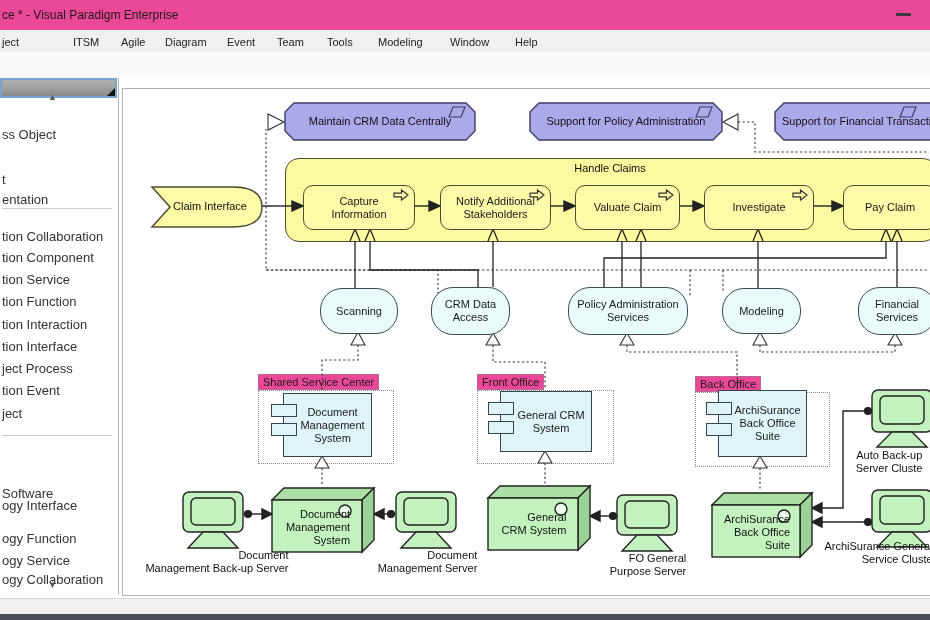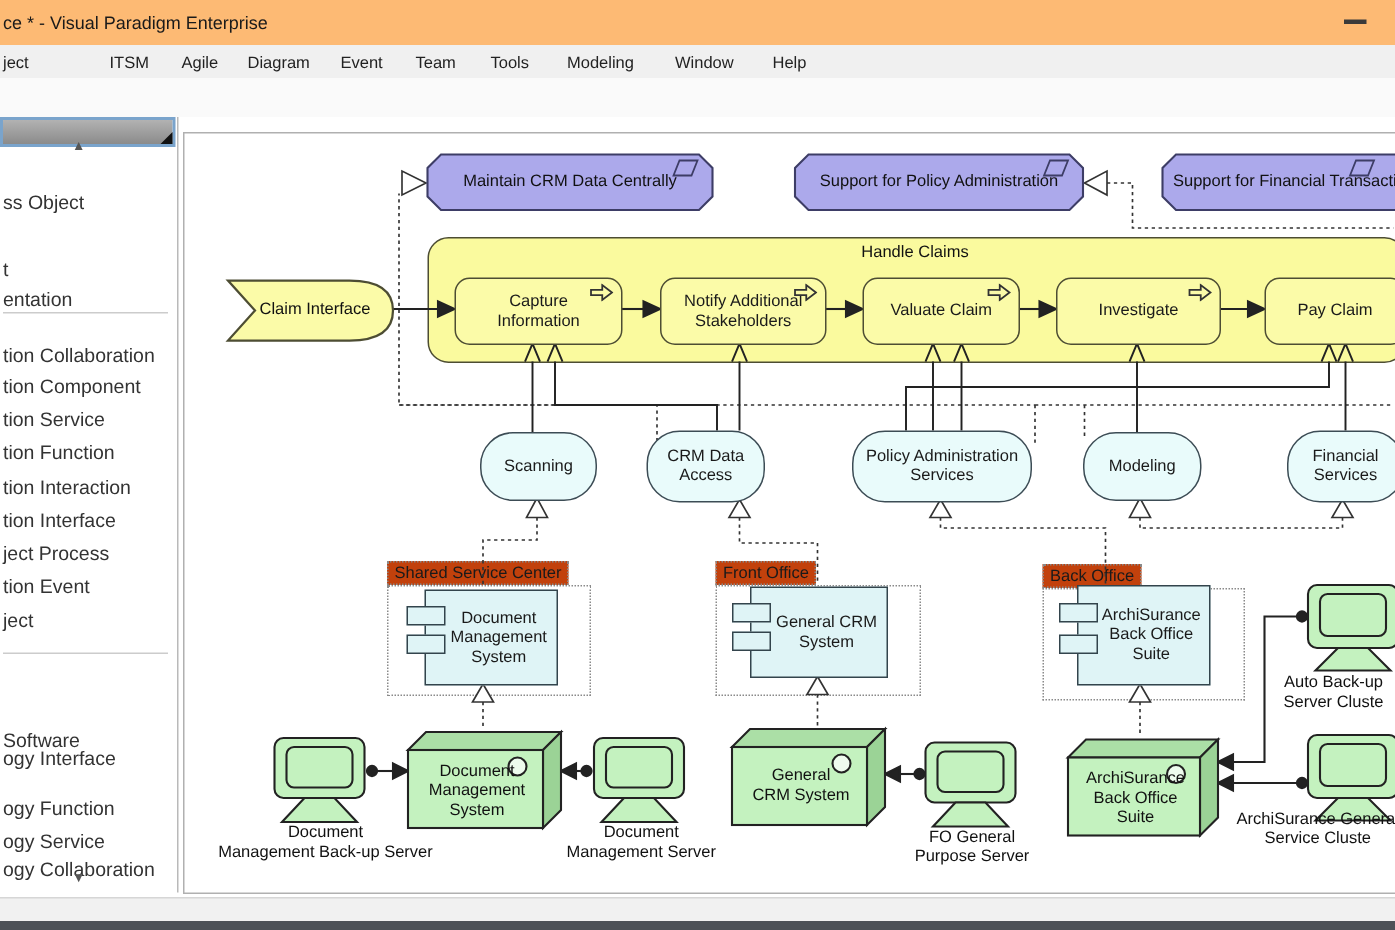--- a/index.html
+++ b/index.html
@@ -1,20 +1,20 @@
 <!DOCTYPE html>
 <html><head>
 <meta charset="utf-8">
 <style>
   html,body{margin:0;padding:0;}
   body{width:930px;height:620px;position:relative;overflow:hidden;background:#fff;
        font-family:"Liberation Sans","DejaVu Sans",sans-serif;font-size:11px;color:#1a1a1a;}
   .abs{position:absolute;}
   
-  .titlebar{left:0;top:0;width:930px;height:30px;background:#fdba74;border-bottom:1px solid #e4e4e4;}
+  .titlebar{left:0;top:0;width:930px;height:30px;background:#ec4899;border-bottom:1px solid #e4e4e4;}
   .title-text{left:2px;top:8px;font-size:12px;color:#1a1a1a;white-space:pre;}
   .min-btn{left:896px;top:13px;width:15px;height:3px;background:#3a3a3a;}
   .menubar{left:0;top:30px;width:930px;height:22px;background:#f0f0f0;border-bottom:1px solid #e0e0e0;}
   .menu-item{top:36px;font-size:11px;color:#222;white-space:pre;}
   .crumbrow{left:0;top:52px;width:930px;height:26px;background:#fafafa;}
   .crumb-text{left:2px;top:58px;font-size:12px;color:#555;white-space:pre;}
   .crumb-chev{left:40px;top:59px;width:9px;height:9px;border-top:1.5px solid #bbb;border-right:1.5px solid #bbb;transform:rotate(45deg);}
   
   .sidebar{left:0;top:78px;width:118px;height:517px;background:#fff;border-right:1px solid #b9b9b9;z-index:6;}
   .pal-header{left:0;top:0;width:113px;height:16px;background:linear-gradient(#b2b2b2,#8b8b8b);border:2px solid #7aa4cc;}
@@ -31,25 +31,25 @@
   
   .grp-layer{z-index:2;} .shape{z-index:4;} .lbl{z-index:5;}
   .proc-group{left:285px;top:158px;width:650px;height:82px;background:#fafa9e;border:1.5px solid #4d4d33;border-radius:14px;}
   .proc-group-label{left:285px;top:162px;width:650px;text-align:center;font-size:11px;}
   .process{background:#fbfba8;border:1.4px solid #4d4d33;border-radius:10px;display:flex;align-items:center;justify-content:center;}
   .process .txt{white-space:pre;text-align:center;line-height:13px;}
   .proc-icon{position:absolute;top:3px;right:5px;}
   .service{background:#e9fbfb;border:1.4px solid #3c4c55;border-radius:22px;display:flex;align-items:center;justify-content:center;}
   .service .txt{white-space:pre;text-align:center;line-height:13px;}
   .group-box{border:1.3px dotted #8a8a8a;background:transparent;}
-  .group-tab{border:1.3px dotted #8a8a8a;background:#c2410c;font-size:11px;padding:1px 4px;white-space:pre;text-align:center;}
+  .group-tab{border:1.3px dotted #8a8a8a;background:#ec4899;font-size:11px;padding:1px 4px;white-space:pre;text-align:center;}
   .component{background:#dff4f6;border:1.3px solid #33444c;display:flex;align-items:center;justify-content:center;}
   .component .txt{white-space:pre;text-align:center;line-height:13px;padding-left:10px;}
   .comp-tab{background:#dff4f6;border:1.3px solid #33444c;width:24px;height:11px;}
-  .lbl{display:flex;align-items:center;justify-content:center;text-align:center;white-space:pre;line-height:13px;font-size:11px;color:#111;}
+  .lbl{display:flex;align-items:center;justify-content:center;text-align:right;white-space:pre;line-height:13px;font-size:11px;color:#111;}
 </style>
 </head>
 <body>
 
 <div class="abs titlebar">
   <div class="abs title-text">ce * - Visual Paradigm Enterprise</div>
   <div class="abs min-btn"></div>
 </div>
 <div class="abs menubar"></div>
 <span class="abs menu-item" style="left:2px">ject</span>

